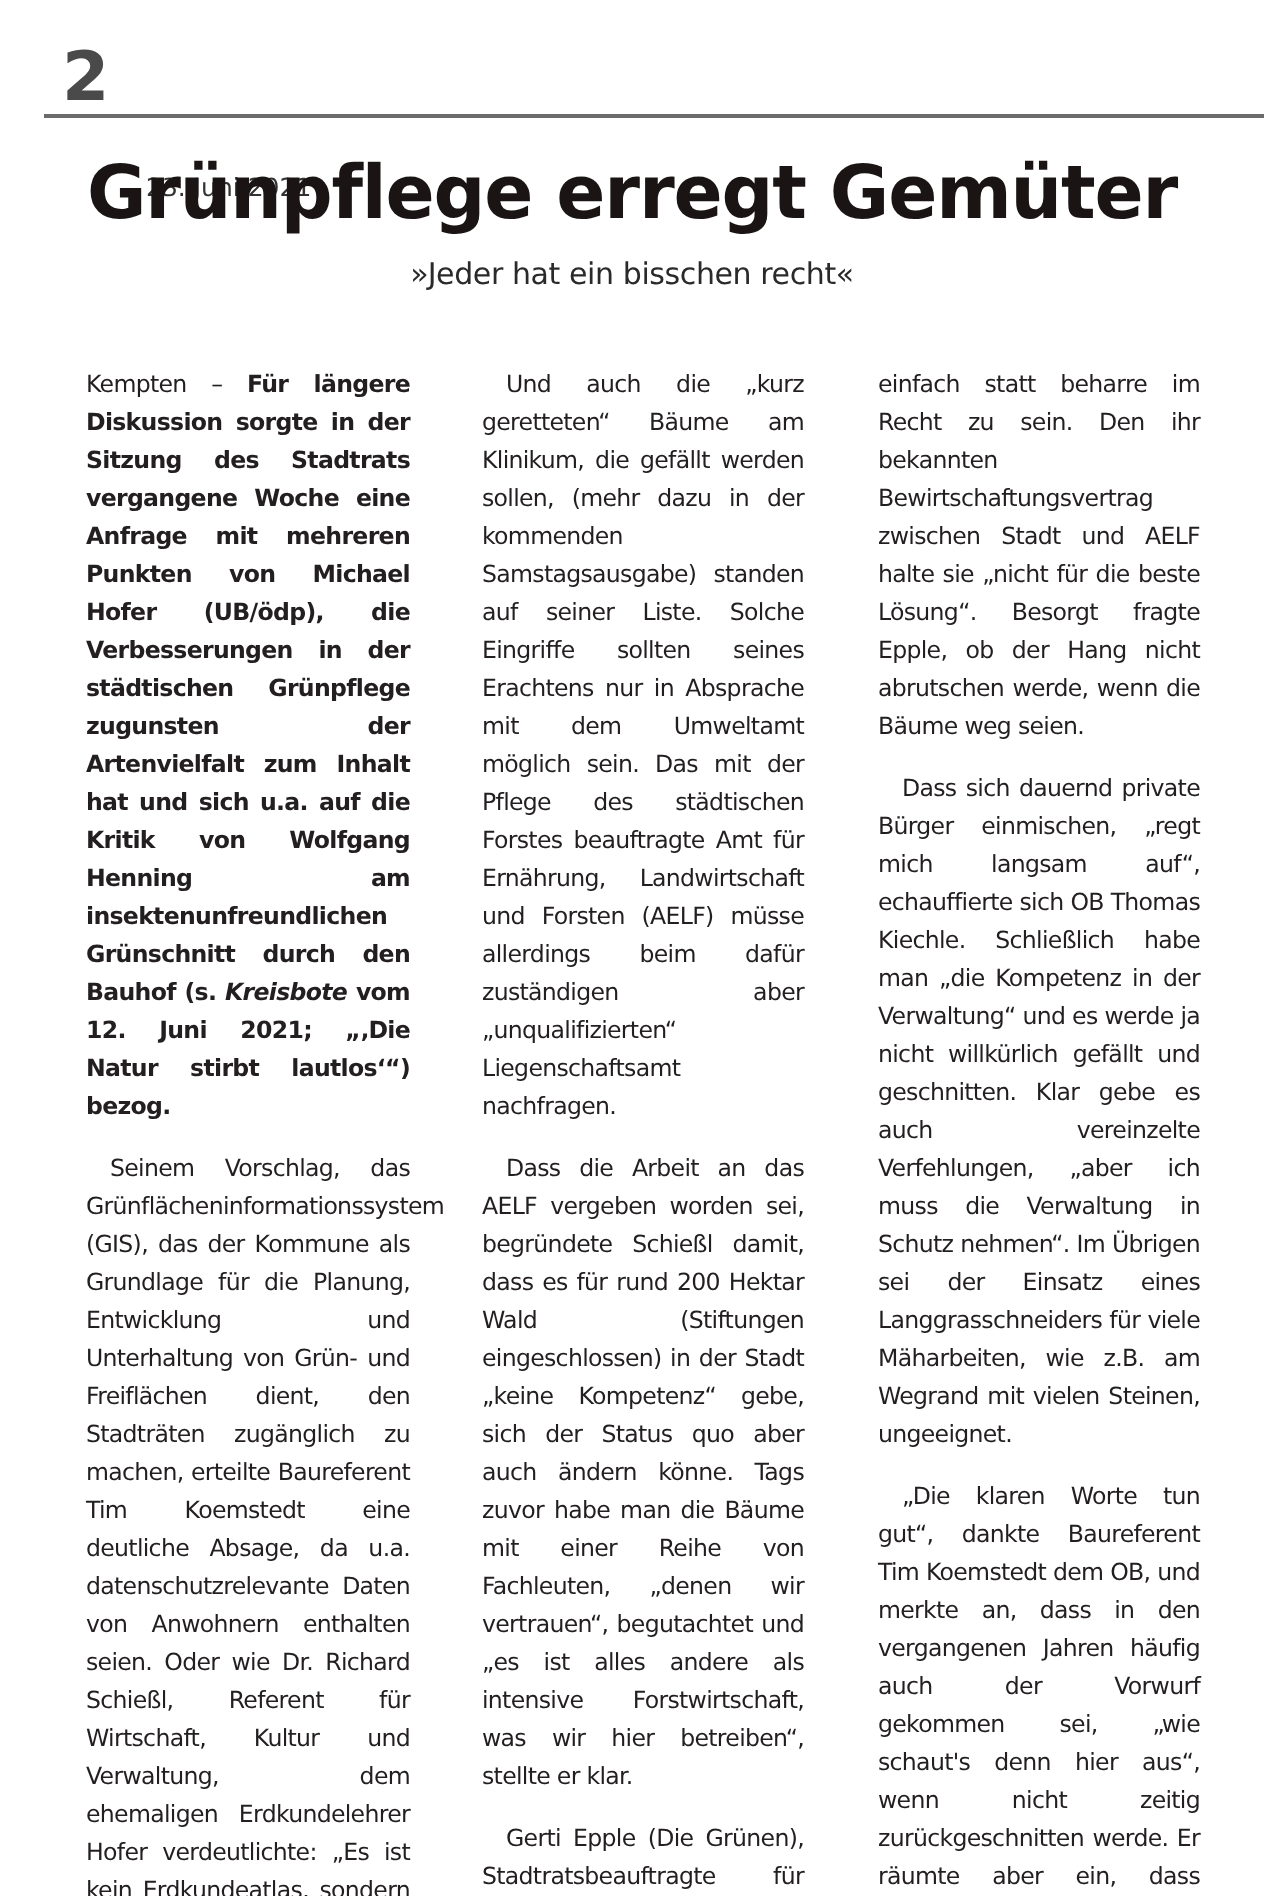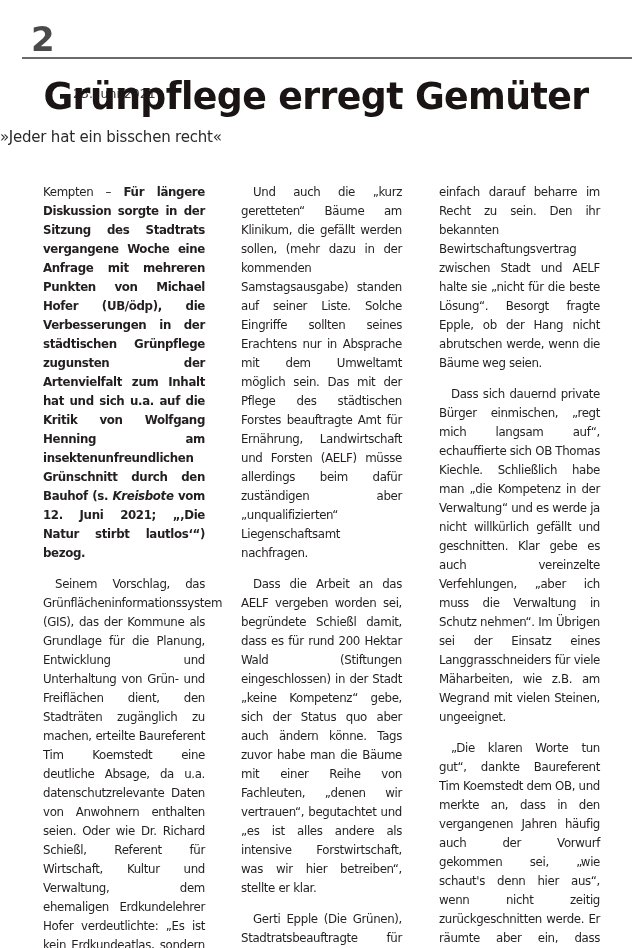--- a/index.html
+++ b/index.html
@@ -1,21 +1,21 @@
 <!DOCTYPE html>
 <html><head>
 <meta charset="utf-8">
 <style>
   html, body { margin: 0; padding: 0; background: #ffffff; }
   body { width: 632px; height: 948px; position: relative; overflow: hidden; color: #231f20; font-family: "DejaVu Sans", sans-serif; }
   .page-number { position: absolute; left: 31px; top: 22px; font-size: 34px; font-weight: bold; color: #4a4a4a; line-height: 1; font-family: "DejaVu Sans", sans-serif; }
   .date { position: absolute; left: 73px; top: 38px; font-size: 12.5px; color: #333; font-family: "DejaVu Sans", sans-serif; margin-top: 48px; }
   .rule { position: absolute; left: 22px; right: 0; top: 57px; height: 2px; background: #6b6b6b; }
   .headline { position: absolute; left: 0; right: 0; top: 78px; text-align: center; font-size: 37px; font-weight: bold; letter-spacing: -0.6px; color: #1a1414; font-family: "DejaVu Sans", sans-serif; line-height: 1; transform: scaleX(0.98); }
-  .subline { position: absolute; left: 0; right: 0; top: 128px; text-align: left; font-size: 15px; color: #2a2a2a; font-family: "DejaVu Sans", sans-serif; letter-spacing: -0.2px; }
+  .subline { position: absolute; left: 0; right: 0; top: 128px; text-align: center; font-size: 15px; color: #2a2a2a; font-family: "DejaVu Sans", sans-serif; letter-spacing: -0.2px; }
   .col { position: absolute; top: 171px; font-family: "DejaVu Sans", sans-serif; font-size: 11.8px; line-height: 19px; color: #231f20; text-align: justify; letter-spacing: -0.35px; }
   .col p { margin: 12px; }
   .col p.ind { text-indent: 12px; }
   .c1 { left: 31px; width: 186px; }
   .c2 { left: 229px; width: 185px; }
   .c3 { left: 427px; width: 185px; }
   .lead { font-weight: bold; }
 </style>
 </head>
 <body>
@@ -35,17 +35,17 @@
   <p class="ind">Zwar sei die schon früher beantragte Weiterqualifizierung von Bauhofmitarbeitern zum Landschaftsgärtner inzwischen erfolgt, nach Ansicht Hofers werde „das Gelernte aber nicht umgesetzt“. Ferner regte er an, einen „Langgrasschneider“ anzuschaffen, sodass die Insekten daran noch überlebten, statt im Häcksler zu landen.</p>
 </div>
 
 <div class="col c2">
   <p class="ind">Und auch die „kurz geretteten“ Bäume am Klinikum, die gefällt werden sollen, (mehr dazu in der kommenden Samstagsausgabe) standen auf seiner Liste. Solche Eingriffe sollten seines Erachtens nur in Absprache mit dem Umweltamt möglich sein. Das mit der Pflege des städtischen Forstes beauftragte Amt für Ernährung, Landwirtschaft und Forsten (AELF) müsse allerdings beim dafür zuständigen aber „unqualifizierten“ Liegenschaftsamt nachfragen.</p>
   <p class="ind">Dass die Arbeit an das AELF vergeben worden sei, begründete Schießl damit, dass es für rund 200 Hektar Wald (Stiftungen eingeschlossen) in der Stadt „keine Kompetenz“ gebe, sich der Status quo aber auch ändern könne. Tags zuvor habe man die Bäume mit einer Reihe von Fachleuten, „denen wir vertrauen“, begutachtet und „es ist alles andere als intensive Forstwirtschaft, was wir hier betreiben“, stellte er klar.</p>
   <p class="ind">Gerti Epple (Die Grünen), Stadtratsbeauftragte für Landwirtschaft, Umwelt und Klimaschutz, lenkte ein und meinte, der Diskurs zeige die unterschiedlichen Sichtweisen und „jeder hat ein bisschen recht“. Sie schätze den Gutachter und seine Entscheidung, „aber es gibt auch eine ethische Sichtweise“. So gebe es „Vögel, die jetzt in der Brutzeit sind“, und auch die „Gesundheit der Bäume ist ein Riegel“. Andererseits hafte der Förster „persönlich dafür, wenn etwas passiert“. Wichtig sei einfach, „dass man miteinander spricht“ und nicht</p>
 </div>
 
 <div class="col c3">
-  <p>einfach darauf beharre im Recht zu sein. Den ihr bekannten Bewirtschaftungsvertrag zwischen Stadt und AELF halte sie „nicht für die beste Lösung“. Besorgt fragte Epple, ob der Hang nicht abrutschen werde, wenn die Bäume weg seien.</p>
+  <p>einfach statt beharre im Recht zu sein. Den ihr bekannten Bewirtschaftungsvertrag zwischen Stadt und AELF halte sie „nicht für die beste Lösung“. Besorgt fragte Epple, ob der Hang nicht abrutschen werde, wenn die Bäume weg seien.</p>
   <p class="ind">Dass sich dauernd private Bürger einmischen, „regt mich langsam auf“, echauffierte sich OB Thomas Kiechle. Schließlich habe man „die Kompetenz in der Verwaltung“ und es werde ja nicht willkürlich gefällt und geschnitten. Klar gebe es auch vereinzelte Verfehlungen, „aber ich muss die Verwaltung in Schutz nehmen“. Im Übrigen sei der Einsatz eines Langgrasschneiders für viele Mäharbeiten, wie z.B. am Wegrand mit vielen Steinen, ungeeignet.</p>
   <p class="ind">„Die klaren Worte tun gut“, dankte Baureferent Tim Koemstedt dem OB, und merkte an, dass in den vergangenen Jahren häufig auch der Vorwurf gekommen sei, „wie schaut's denn hier aus“, wenn nicht zeitig zurückgeschnitten werde. Er räumte aber ein, dass „inzwischen ein Wandel stattgefunden hat“. Bei den Geräten müsse abgewogen und bei den Bäumen unterschieden werden, ob sie in der Stadt oder im Wald stünden, wo keine Sicherungspflicht bestehe, aber „waldwirtschaftliche Themen“.</p>
 
 </div>
 
 </body></html>

